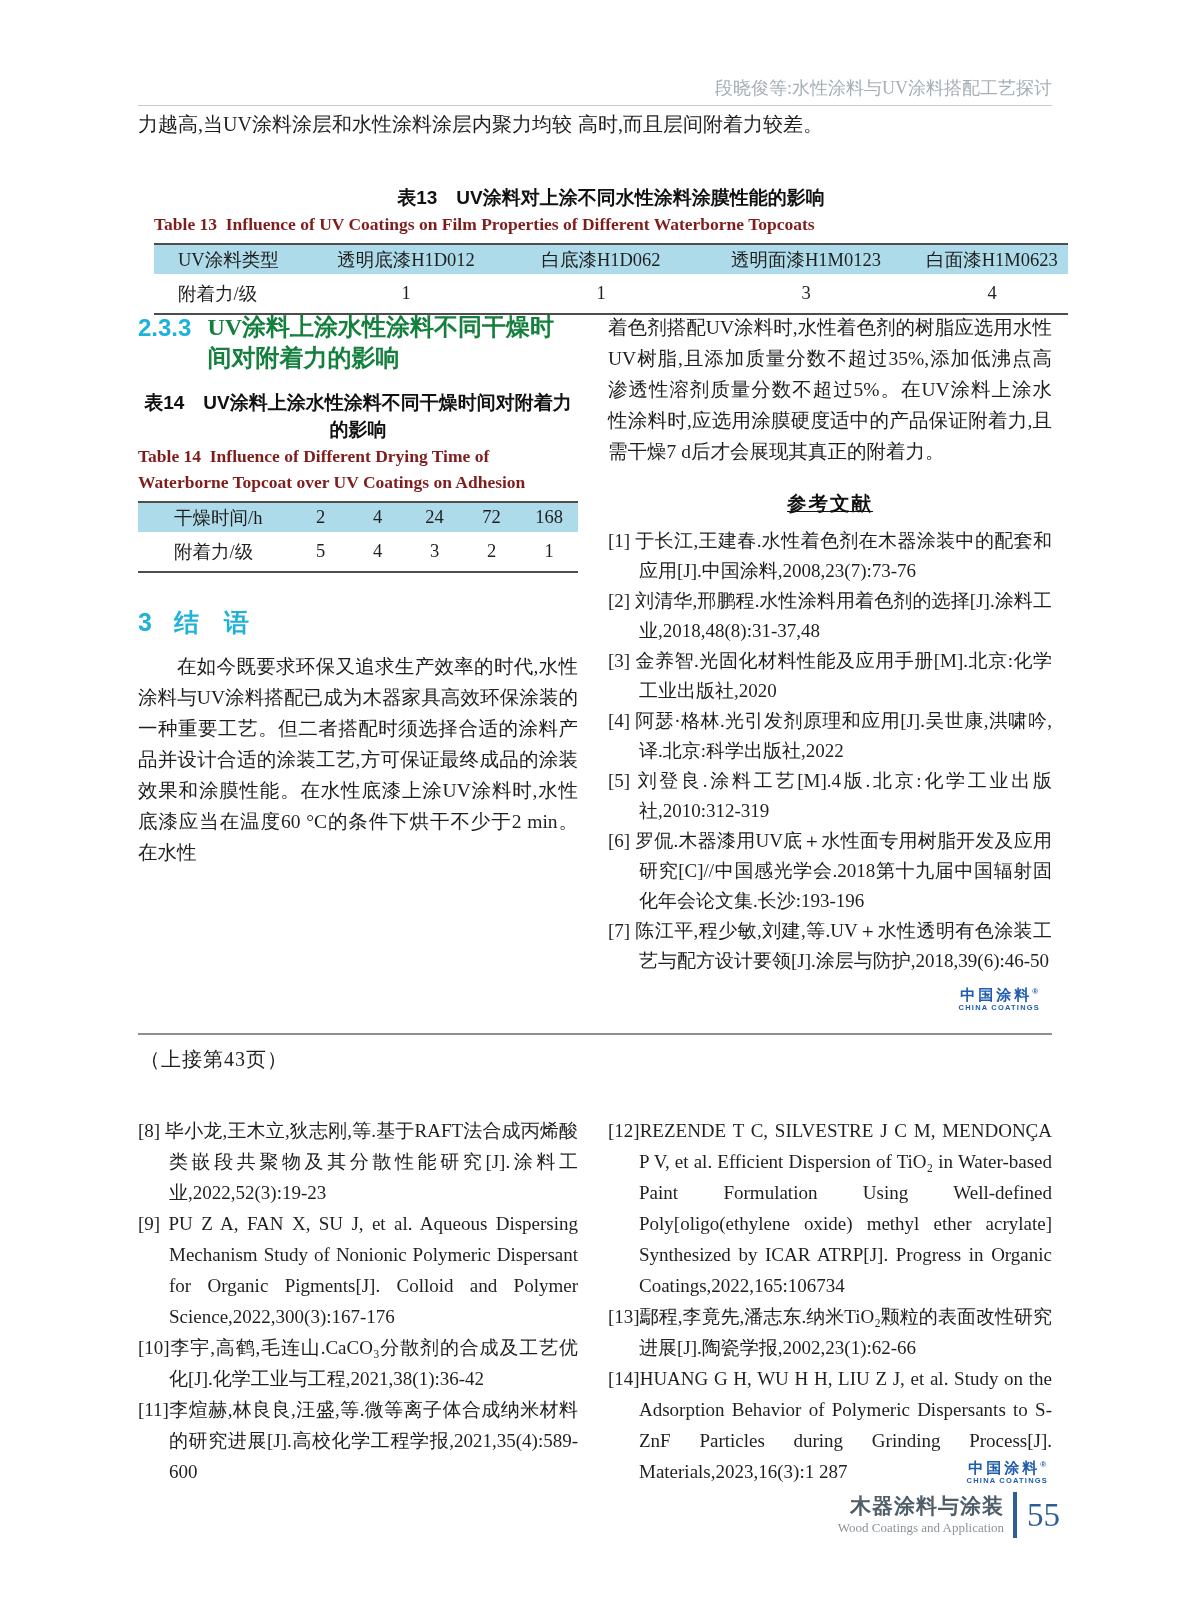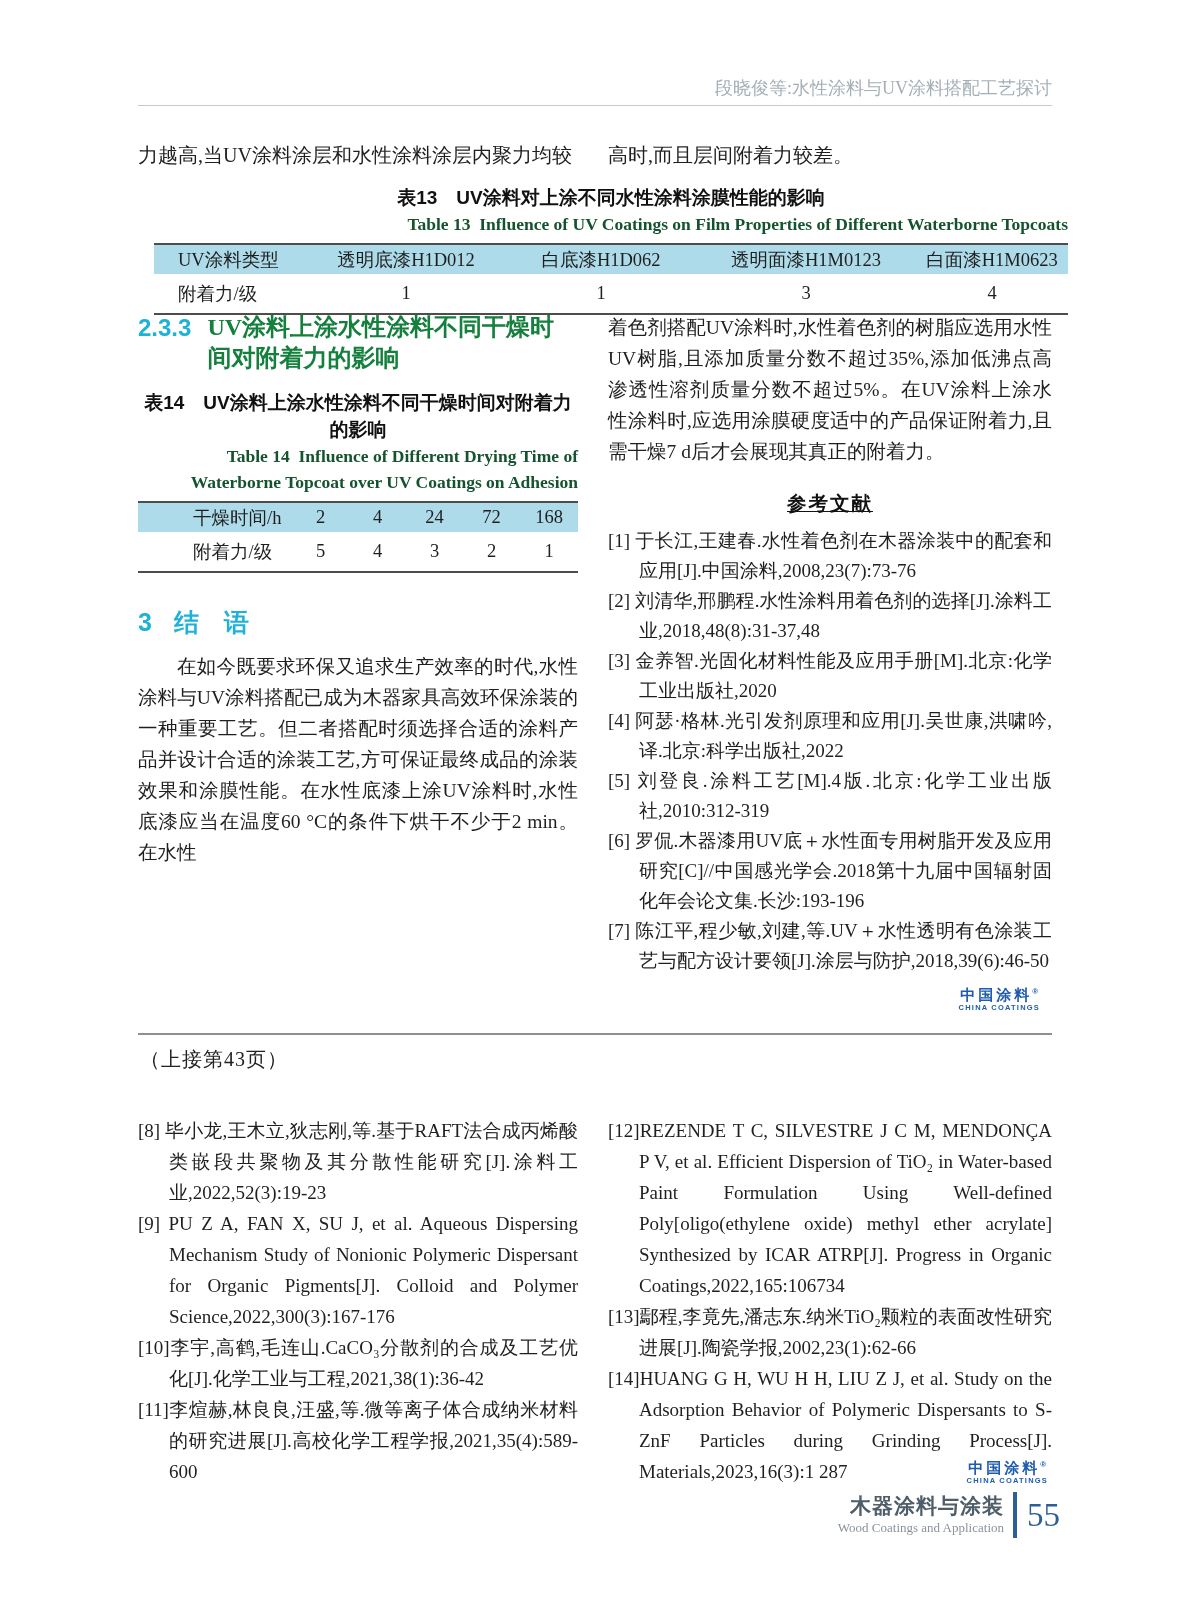--- a/index.html
+++ b/index.html
@@ -16,48 +16,48 @@
   .running-head {
     position:absolute; left:138px; top:76px; width:914px;
     text-align:right;
     font-size:18px; line-height:24px;
     color:#a4afb6;
     padding-bottom:5px;
     border-bottom:1px solid #c9c9c9;
   }
   
   .intro-row {
-    position:absolute; left:138px; top:140px; width:914px;
-    display:grid; grid-template-columns:440px 444px; column-gap:30px;
+    position:absolute; left:138px; top:109px; width:914px;
+    display:grid; grid-template-columns:440px 444px; 
     font-size:20px; line-height:30px;
   }
   
   .tbl-title-zh {
     text-align:center; font-weight:bold; font-size:19px; line-height:27px;
     font-family:"Liberation Sans","DejaVu Sans",sans-serif;
     color:#111;
   }
   .tbl-title-en {
-    text-align:right; font-weight:bold; font-size:17.5px; line-height:26px;
-    color:#14532d;
+    text-align:left; font-weight:bold; font-size:17.5px; line-height:26px;
+    color:#7f1d1d;
   }
   .table13-block { position:absolute; left:154px; top:184px; width:914px; }
   table { border-collapse:collapse; width:100%; margin-top:6px; }
   thead tr { background:#aedbea; }
   td {
     font-size:18.5px; text-align:center; vertical-align:middle;
     padding:2px 0;
   }
   thead td { height:27px; }
   tbody td { height:40px; }
   td.first { text-align:left; padding-left:24px; }
   table { border-top:2px solid #4d4d4d; border-bottom:2px solid #4d4d4d; }
   .t13 col.c1{width:152px}.t13 col.c2{width:200px}.t13 col.c3{width:190px}.t13 col.c4{width:220px}.t13 col.c5{width:152px}
   .t14 col.c1{width:154px}.t14 col.c2,.t14 col.c3,.t14 col.c4,.t14 col.c5{width:57px}.t14 col.c6{width:58px}
-  .t14 td.first { padding-left:55px; }
+  .t14 td.first { padding-left:36px; }
   
   .col { position:absolute; top:312px; }
   .col-left  { left:138px; width:440px; }
   .col-right { left:608px; width:444px; }
   .body {
     font-size:19.5px; line-height:31px;
     text-align:justify;
   }
   .indent { text-indent:2em; }
   .sec-head {

